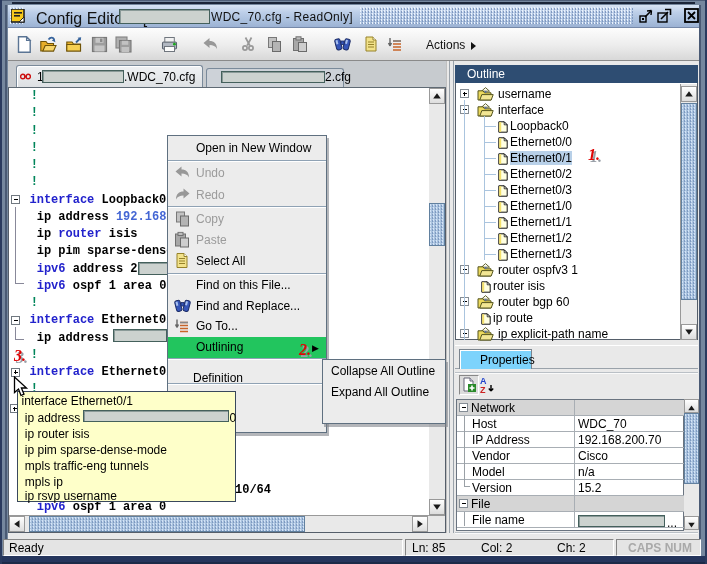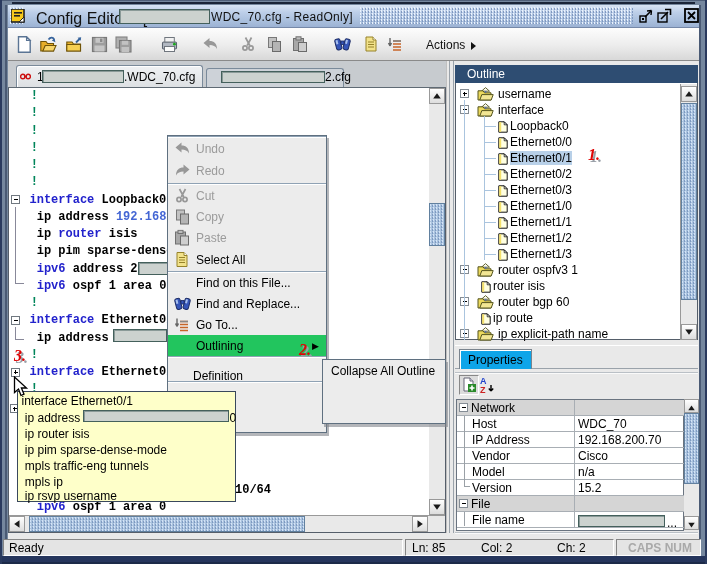--- a/index.html
+++ b/index.html
@@ -51,21 +51,21 @@
 
 #split{position:absolute;left:446px;top:61px;width:9px;height:472px;background:#e9e9e9;border-left:1px solid #c0c0c0}
 
 #outhead{position:absolute;left:455px;top:65px;width:243px;height:18px;background:#2e4d72;color:#fff;font-size:12px;padding:2px 0 0 12px}
 #tree{position:absolute;left:455px;top:83px;width:243px;height:257px;background:#fff;border:1px solid #555e6a;border-top:none}
 .trow{position:absolute;font-size:12px;color:#000;white-space:pre}
 .tsel{background:#b8d0e8}
 .toggle{position:absolute;width:9px;height:9px;background:#fff;border:1px solid #848c94}.toggle i{position:absolute;left:1.5px;top:3px;width:4px;height:1px;background:#000}.toggle.plus b{position:absolute;left:3px;top:1.5px;width:1px;height:4px;background:#000}
 
 #props{position:absolute;left:455px;top:345px;width:243px;height:188px;background:#e9e9e9;border-top:1px solid #fff}
-#ptab{position:absolute;left:459px;top:349px;width:73px;height:20px;background:#0ea5e9;border:1px solid #7a848e;border-bottom:none;box-shadow:inset 1px 1px 0 #fff;font-size:12px;padding:3px 0 0 8px;z-index:3}
+#ptab{position:absolute;left:459px;top:349px;width:73px;height:20px;background:#7dd3fc;border:1px solid #7a848e;border-bottom:none;box-shadow:inset 1px 1px 0 #fff;font-size:12px;padding:3px 0 0 20px;z-index:3}
 #ptabline{position:absolute;left:455px;top:368px;width:243px;height:1px;background:#9aa2aa;z-index:2}
 #grid{position:absolute;left:456px;top:399px;width:228px;height:132px;background:#fff;border:1px solid #6a7480}
 .grow{position:absolute;font-size:12px;color:#000;border-bottom:1px solid #a8aeb4;overflow:hidden;white-space:pre}
 .gcat{background:#d5d5d5}
 
 .spanel{position:absolute;top:539px;height:17px;background:#e4e4e4;border:1px solid #fff;border-top-color:#858585;border-left-color:#858585;font-size:12px;color:#000;padding:1px 0 0 5px}
 
 #menu{position:absolute;left:167px;top:135px;width:160px;height:298px;background:#ececec;border:1px solid #5f7080;box-shadow:2px 3px 0 rgba(130,134,140,.6)}
 .mi{position:relative;font-size:12px;color:#000}
 .mi .lbl{position:absolute;left:28px;top:50%;transform:translateY(-50%)}
@@ -383,44 +383,39 @@
 
 <div class="spanel" style="left:3px;width:400px">Ready</div>
 <div class="spanel" style="left:405px;width:209px">
     <span style="position:absolute;left:6px">Ln: 85</span>
     <span style="position:absolute;left:75px">Col: 2</span>
     <span style="position:absolute;left:151px">Ch: 2</span>
   </div>
 <div class="spanel" style="left:616px;width:85px;color:#a9a9a9;font-weight:bold;padding-left:11px">CAPS&nbsp;NUM</div>
 
 <div id="menu">
+  <div class="mi" style="height:23.5px">
+      <span class="lbl">Open in New Window</span>
+    </div>
   <div class="msep"></div>
   <div class="mi" style="height:22px">
       <svg class="mico" width="17" height="17" viewBox="0 0 17 17">
         <path d="M1.5 7 L7.5 2 L7.5 5 C12 5 15 7.5 15 13 C13.5 10 11 9 7.5 9 L7.5 12 Z" fill="#989898"></path>
       </svg>
       <span class="lbl dis">Undo</span>
     </div>
   <div class="mi" style="height:22.5px">
       <svg class="mico" width="17" height="17" viewBox="0 0 17 17">
         <g transform="scale(-1,1) translate(-17,0)">
           <path d="M1.5 7 L7.5 2 L7.5 5 C12 5 15 7.5 15 13 C13.5 10 11 9 7.5 9 L7.5 12 Z" fill="#989898"></path>
         </g>
       </svg>
       <span class="lbl dis">Redo</span>
     </div>
   <div class="msep"></div>
-  <div class="mi" style="height:22px">
-      <svg class="mico" width="17" height="17" viewBox="0 0 17 17">
-        <path d="M5.5 1.5 L9.8 9.5 M11.5 1.5 L7.2 9.5" stroke="#989898" stroke-width="1.7"></path>
-        <circle cx="5" cy="12" r="2.1" fill="none" stroke="#989898" stroke-width="1.7"></circle>
-        <circle cx="11" cy="12" r="2.1" fill="none" stroke="#989898" stroke-width="1.7"></circle>
-      </svg>
-      <span class="lbl dis">Cut</span>
-    </div>
   <div class="mi" style="height:21px">
       <svg class="mico" width="17" height="17" viewBox="0 0 17 17">
         <rect x="2.5" y="1.5" width="8" height="10" fill="#c2c2c2" stroke="#787878"></rect>
         <rect x="6.5" y="5.5" width="8" height="10" fill="#b4b4b4" stroke="#6a6a6a"></rect>
       </svg>
       <span class="lbl dis">Copy</span>
     </div>
   <div class="mi" style="height:21px">
       <svg class="mico" width="17" height="17" viewBox="0 0 17 17">
         <rect x="1.5" y="2.5" width="10" height="12" fill="#a8a8a8" stroke="#707070"></rect>
@@ -470,20 +465,23 @@
   <div class="msep"></div>
   <div class="mi" style="height:23px">
       <span class="lbl" style="left:25px;top:11px;transform:none">Definition</span>
     </div>
   <div class="msep"></div>
   <div class="mi" style="height:25px"></div>
 </div>
 <div id="submenu">
   <div class="smi">
       <span class="lbl">Collapse All Outline</span>
+    </div>
+  <div class="smi">
+      <span class="lbl">Expand All Outline</span>
     </div>
 </div>
 
 <div id="tip">
   <div class="tl" style="top:2px">interface Ethernet0/1</div>
   <div class="tl" style="top:19px"> ip address</div>
   <div class="redact abs" style="left:65px;top:18px;width:146px;height:12px"></div>
   <div class="tl" style="left:212px;top:19px">0</div>
   <div class="tl" style="top:35px"> ip router isis</div>
   <div class="tl" style="top:51px"> ip pim sparse-dense-mode</div>

